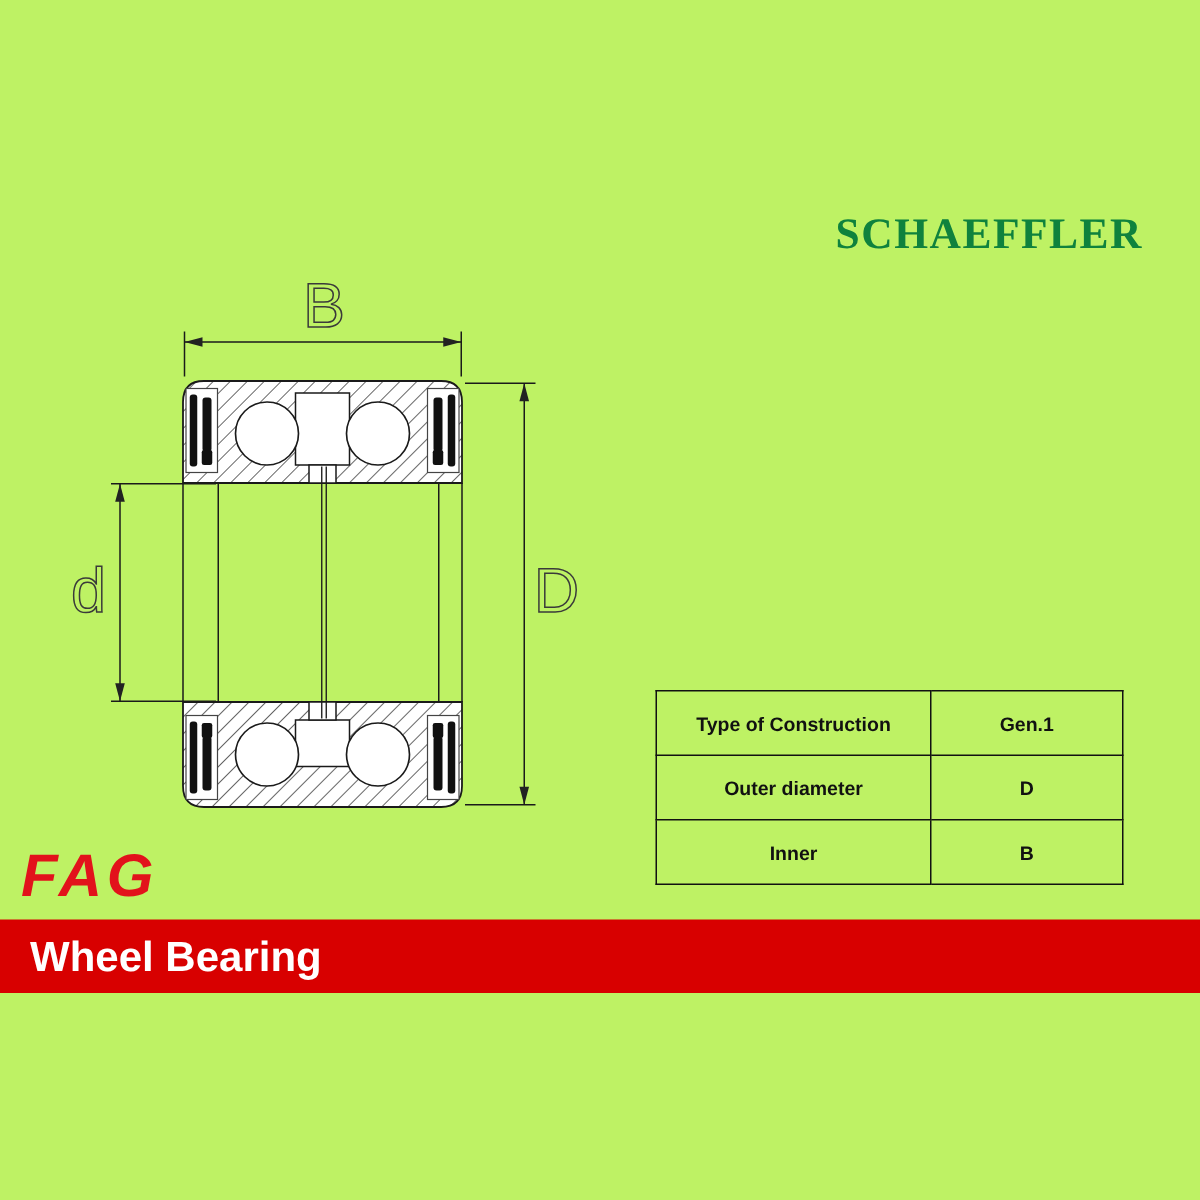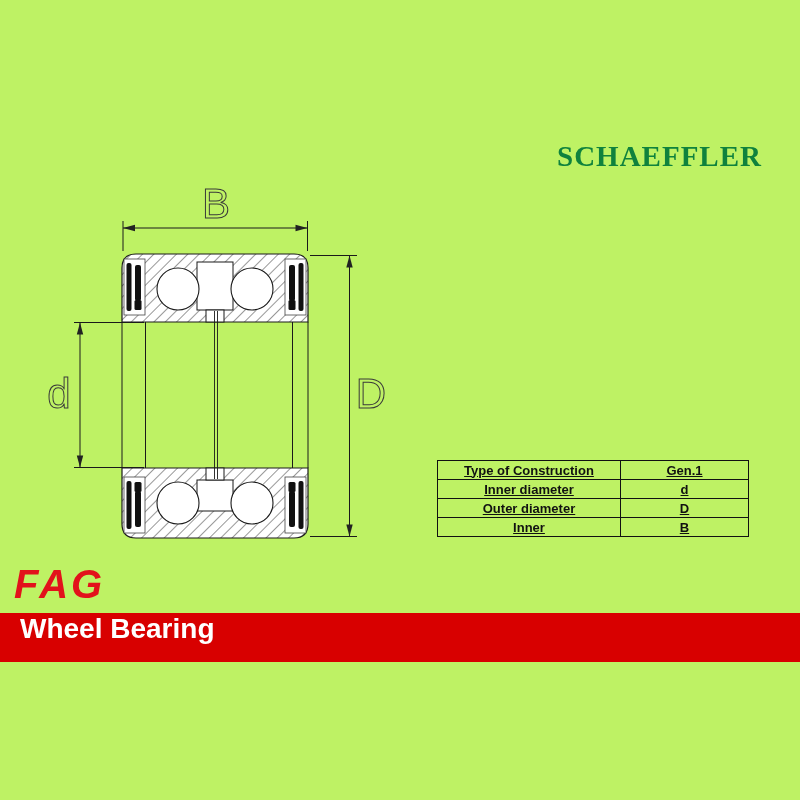--- a/index.html
+++ b/index.html
@@ -13,34 +13,34 @@
     text-align:right;white-space:nowrap;}
 
   
   .drawing-svg{position:absolute;left:40px;top:180px;}
   .drawing-svg line, .drawing-svg path.outline{stroke:#1a1a1a;}
   .dimtext{font-family:"Liberation Sans",sans-serif;}
 
   
   .spec-table{position:absolute;left:437px;top:460px;width:311px;
     border-collapse:collapse;table-layout:fixed;}
-  .spec-table td{border:1.5px solid #111;height:18px;padding:0 2px;
+  .spec-table td{border:1.5px solid #111;height:18px;padding:12px 2px;
     font-size:13px;font-weight:bold;color:#111;text-align:center;
-    font-family:"Liberation Sans",sans-serif;white-space:nowrap;overflow:hidden;text-decoration:underline;}
+    font-family:"Liberation Sans",sans-serif;white-space:nowrap;overflow:hidden;}
   .spec-table col.c1{width:183px;}
   .spec-table col.c2{width:128px;}
 
   
   .fag{position:absolute;left:14px;top:564px;
     font-size:40px;line-height:40px;font-weight:bold;font-style:italic;
     letter-spacing:3px;color:#e2121b;font-family:"Liberation Sans",sans-serif;}
 
   
   .banner{position:absolute;left:0;top:613px;width:800px;height:49px;
-    background:#d80000;display:flex;}
+    background:#d80000;display:flex;align-items:center;}
   .banner .title{color:#ffffff;font-size:28px;font-weight:bold;
     padding-left:20px;font-family:"Liberation Sans",sans-serif;}
 </style>
 </head>
 <body>
 
 <div class="page">
 
   <div class="schaeffler">SCHAEFFLER</div>
 
@@ -134,24 +134,20 @@
     <colgroup>
         <col class="c1">
         <col class="c2">
       </colgroup>
     <tbody>
       <tr>
         <td>Type of Construction</td>
         <td>Gen.1</td>
       </tr>
       <tr>
-        <td>Inner diameter</td>
-        <td>d</td>
-      </tr>
-      <tr>
         <td>Outer diameter</td>
         <td>D</td>
       </tr>
       <tr>
         <td>Inner</td>
         <td>B</td>
       </tr>
     </tbody>
   </table>
 

